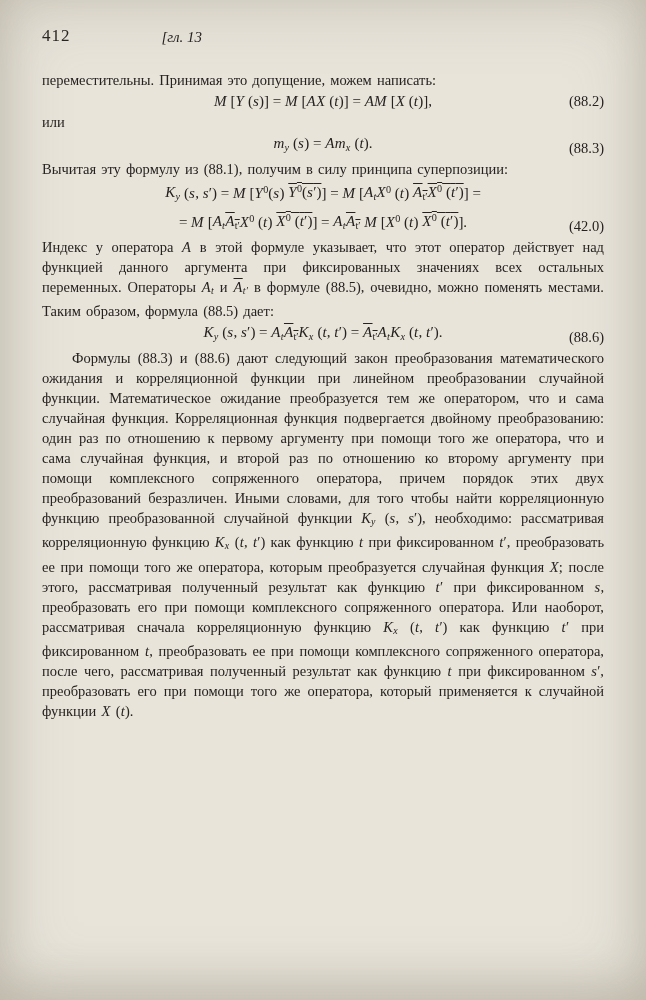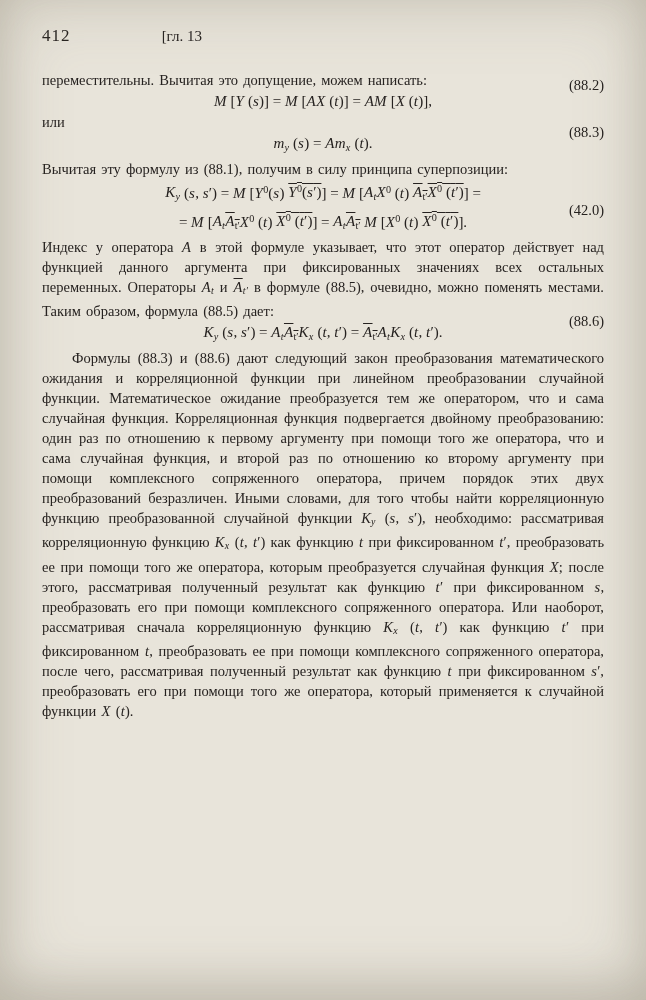--- a/index.html
+++ b/index.html
@@ -12,67 +12,67 @@
     position:relative;
   }
   body::after{ 
     content:"";
     position:absolute; inset:0;
     pointer-events:none;
     box-shadow: inset 0 0 70px rgba(120,110,90,.28), inset 0 -18px 40px rgba(110,100,85,.18);
   }
   .page{ padding:26px 42px 0 42px; }
   .header{
-    display:flex; align-items:center;
+    display:flex; align-items:flex-end;
     margin-bottom:24px;
   }
   .page-num{ width:80px; font-size:17px; letter-spacing:1px; }
   .running-title{
     flex:1; text-align:center;
     font-size:12.5px; letter-spacing:2.6px; word-spacing:5px;
     white-space:nowrap;
   }
-  .chapter{ width:80px; text-align:right; font-size:15px; }
+  .chapter{ width:80px; text-align:right; font-size:15px;font-style:italic; }
   .body-text p{
     font-size:14.5px; line-height:20px;
     text-align:justify;
     hyphens:auto; -webkit-hyphens:auto;
     word-spacing:1.5px;
   }
   .body-text p.indent{ text-indent:30px; }
   .eq{
     position:relative;
     text-align:center;
     font-size:15px; line-height:22px;
     margin:0 0;
     padding:0 2px;
   }
   .eq .eq-line{ display:block; }
   .eq .num{
-    position:absolute; right:0; bottom:16px;
+    position:absolute; right:0; bottom:0;
     font-style:normal; font-size:14.5px;
   }
   .bar{ text-decoration:overline; }
   sub{ font-size:68%; vertical-align:-0.25em; }
   sup{ font-size:68%; vertical-align:0.45em; }
   i{ letter-spacing:.3px; }
 </style>
 </head>
 <body>
 
 <div class="page">
 
   <div class="header">
     <div class="page-num">412</div>
     <div class="chapter">[гл. 13</div>
   </div>
 
   <div class="body-text">
 
-    <p>переместительны. Вычитая это допущение, можем написать:</p>
+    <p>переместительны. Принимая это допущение, можем написать:</p>
 
     <div class="eq">
       <span class="eq-line"><i>M</i> [<i>Y</i> (<i>s</i>)] = <i>M</i> [<i>AX</i> (<i>t</i>)] = <i>AM</i> [<i>X</i> (<i>t</i>)],</span>
       <span class="num">(88.2)</span>
     </div>
 
     <p>или</p>
 
     <div class="eq">
       <span class="eq-line"><i>m<sub>y</sub></i> (<i>s</i>) = <i>Am<sub>x</sub></i> (<i>t</i>).</span>

